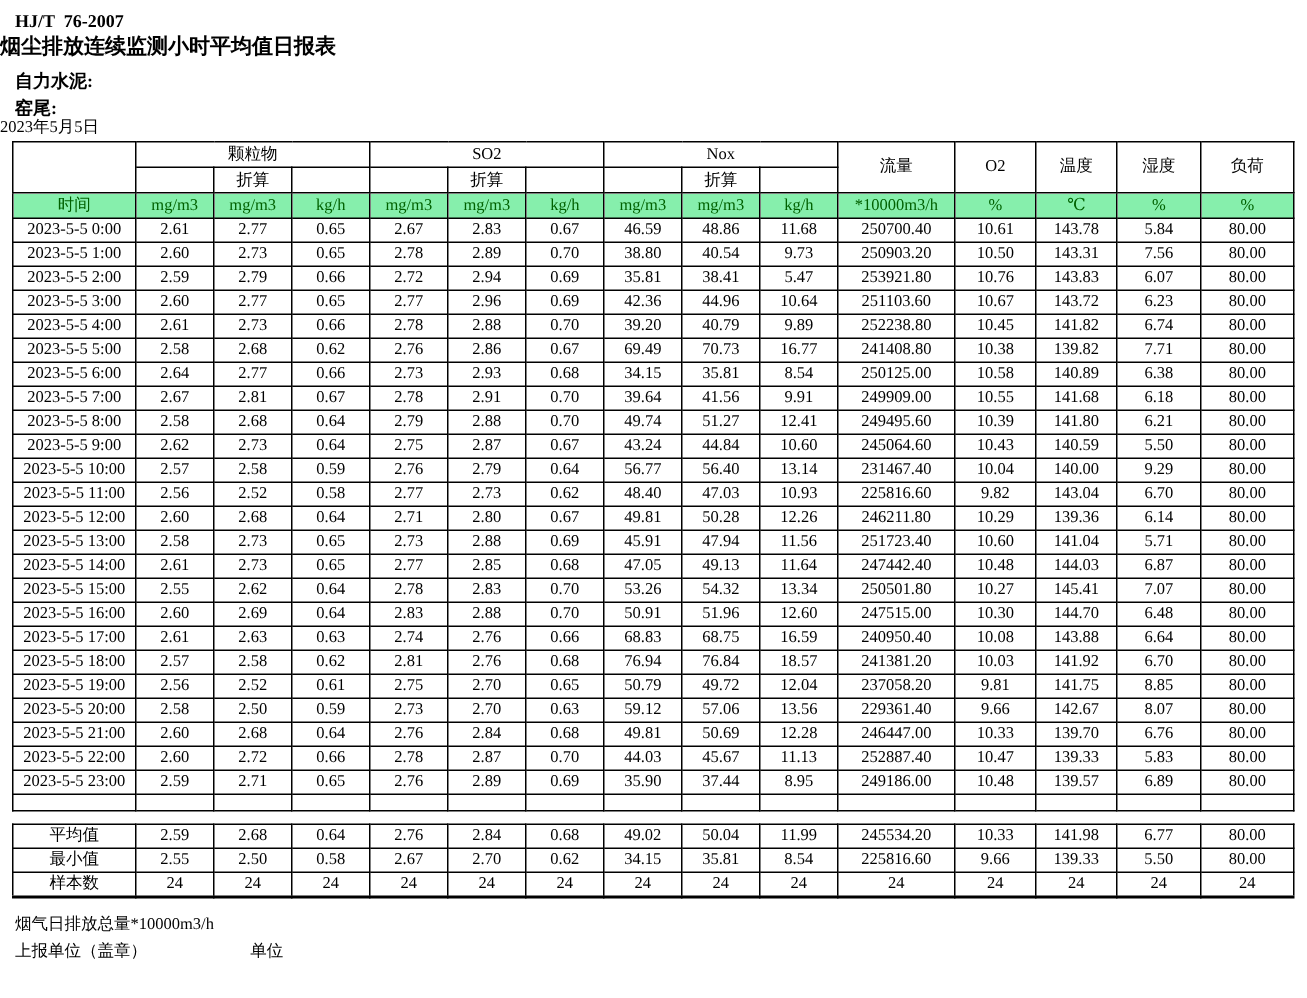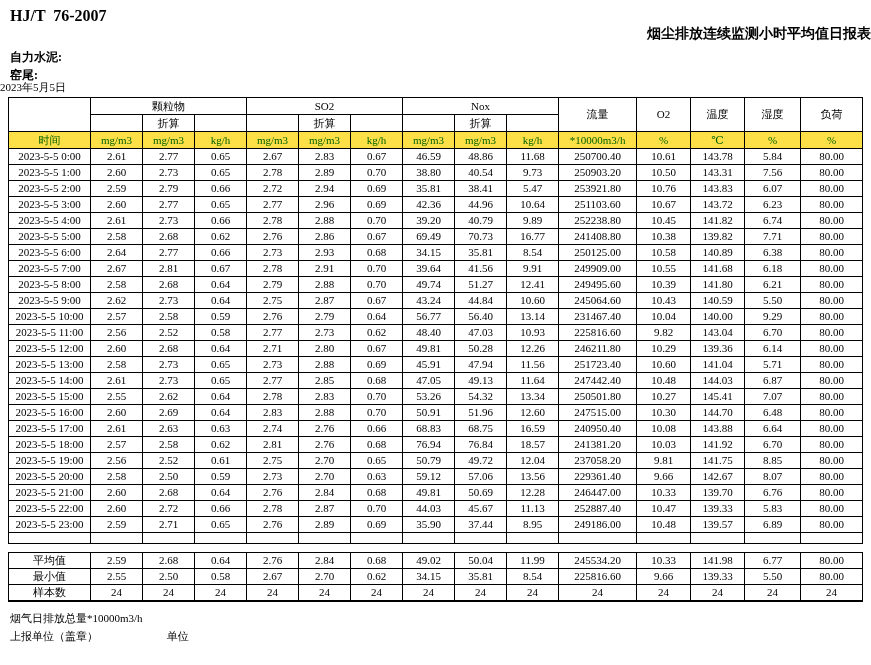--- a/index.html
+++ b/index.html
@@ -1,35 +1,35 @@
 <!DOCTYPE html>
 <html><head>
 <meta charset="utf-8">
 <style>
   html,body{margin:0;padding:0;}
   body{
     width:871px;height:665px;background:#ffffff;color:#000;
     font-family:"Liberation Serif","DejaVu Serif",serif;
     overflow:hidden;position:relative;
   }
-  .std{font-weight:bold;font-size:16px;margin:7px 0 0 10px;white-space:pre;}
-  .title{text-align:right;font-weight:bold;font-size:14px;margin-top:0;}
+  .std{font-weight:bold;font-size:12px;margin:7px 0 0 10px;white-space:pre;}
+  .title{text-align:left;font-weight:bold;font-size:14px;margin-top:0;}
   .company{font-weight:bold;font-size:12px;margin:6px 0 0 10px;}
   .site{font-weight:bold;font-size:12px;margin:1px 0 0 10px;}
   .date{font-size:11px;margin:-4px 12px 2px 0;}
   table.rpt{
     border-collapse:collapse;table-layout:fixed;width:854px;margin-left:8px;
     font-size:11px;line-height:1;
   }
   table.rpt td{
     border:1px solid #000;text-align:center;vertical-align:middle;
     height:15px;padding:0;overflow:hidden;white-space:nowrap;
   }
   table.rpt thead td{height:16px;}
-  tr.green td{background:#fde047;color:#006100;}
+  tr.green td{background:#86efac;color:#006100;}
   tr.empty td{height:10px;}
   .gap{height:8px;}
   table.summary{border-bottom:2px solid #000;}
   td.dt-label{text-align:left !important;padding-left:3px !important;}
   .foot1{font-size:11px;margin:9px 0 0 10px;}
   .foot2{font-size:11px;margin:3px 0 0 10px;}
   .foot2 .unit-label{display:inline-block;margin-left:66px;}
 </style>
 </head>
 <body>

